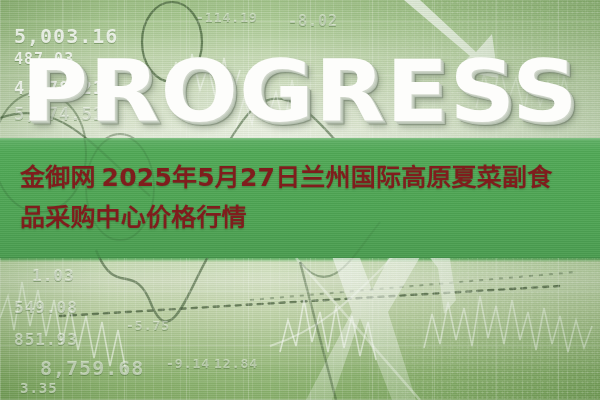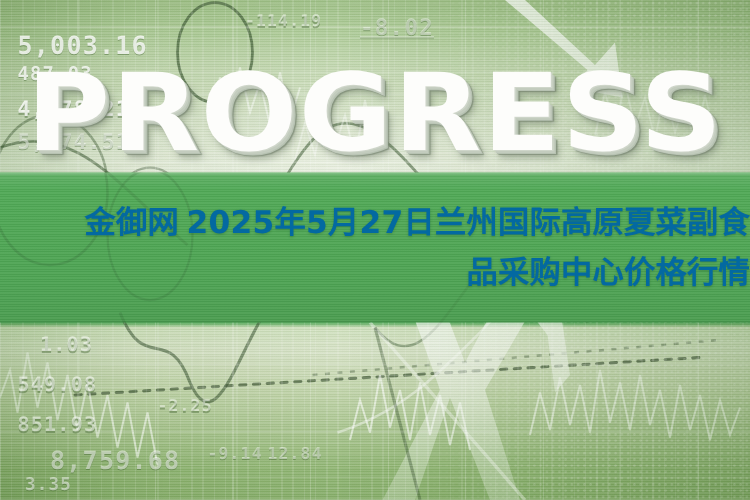--- a/index.html
+++ b/index.html
@@ -156,29 +156,29 @@
       rgba(255,255,255,0.09) 0 1px,
       rgba(0,0,0,0.05) 1px 2px);
     opacity: .6;
   }
 
   
   #headline {
     position: absolute;
     left: 0; right: 0;
     top: 158px;
-    text-align: right;
-    color: #0369a1;
+    text-align: left;
+    color: #7f1d1d;
     font-family: "DejaVu Sans", "Liberation Sans", sans-serif;
     font-weight: 700;
     font-size: 25px;
     line-height: 40px;
     letter-spacing: 0.2px;
     text-shadow: 0 1px 2px rgba(24,72,26,0.30);
-    padding: 0 0;
+    padding: 0 20px;
   }
   #headline .line { display: block; white-space: nowrap; }
   #headline .site { margin-right: 6px; }
 </style>
 </head>
 <body>
 
 <div id="banner">
 
   <div class="layer" id="bg-base"></div>
@@ -231,27 +231,27 @@
   <div class="layer" id="bg-dots"></div>
   <div class="layer" id="bg-hwash"></div>
   <div class="layer" id="bg-scan"></div>
 
   <div class="layer" id="ticker-layer">
       <span class="ticker" style="left: 14px; top: 24px; font-size: 20px;">5,003.16</span>
       <span class="ticker" style="left: 14px; top: 50px; font-size: 15px;">487.03</span>
       <span class="ticker" style="left: 14px; top: 78px; font-size: 17px;">4,778.21</span>
       <span class="ticker dim" style="left: 14px; top: 104px; font-size: 17px;">5,874.51</span>
       <span class="ticker neg" style="left: 196px; top: 10px; font-size: 13px;">-114.19</span>
-      <span class="ticker neg" style="left: 288px; top: 12px; font-size: 18px; text-decoration: underline;">-8.02</span>
+      <span class="ticker neg" style="left: 288px; top: 12px; font-size: 15px;">-8.02</span>
       <span class="ticker dim" style="left: 32px; top: 266px; font-size: 16px;">1.03</span>
       <span class="ticker dim" style="left: 14px; top: 298px; font-size: 16px;">549.08</span>
       <span class="ticker dim" style="left: 14px; top: 330px; font-size: 16px;">851.93</span>
       <span class="ticker dim" style="left: 40px; top: 356px; font-size: 20px;">8,759.68</span>
       <span class="ticker dim" style="left: 20px; top: 380px; font-size: 14px;">3.35</span>
-      <span class="ticker neg" style="left: 126px; top: 318px; font-size: 13px;">-2.25</span>
+      <span class="ticker neg" style="left: 126px; top: 318px; font-size: 13px;">-5.75</span>
       <span class="ticker neg" style="left: 166px; top: 356px; font-size: 13px;">-9.14</span>
       <span class="ticker neg" style="left: 214px; top: 356px; font-size: 13px;">12.84</span>
     </div>
 
   <div id="progress-word">PROGRESS</div>
 
   <div id="headline-band">
     <svg id="headline-band-art" viewBox="0 0 600 120" preserveAspectRatio="none" aria-hidden="true">
       <ellipse cx="40" cy="16" rx="46" ry="58" fill="none" stroke="#1d3a18" stroke-opacity=".5" stroke-width="2"></ellipse>
       <ellipse cx="120" cy="50" rx="34" ry="52" fill="none" stroke="#1d3a18" stroke-opacity=".45" stroke-width="1.8"></ellipse>

